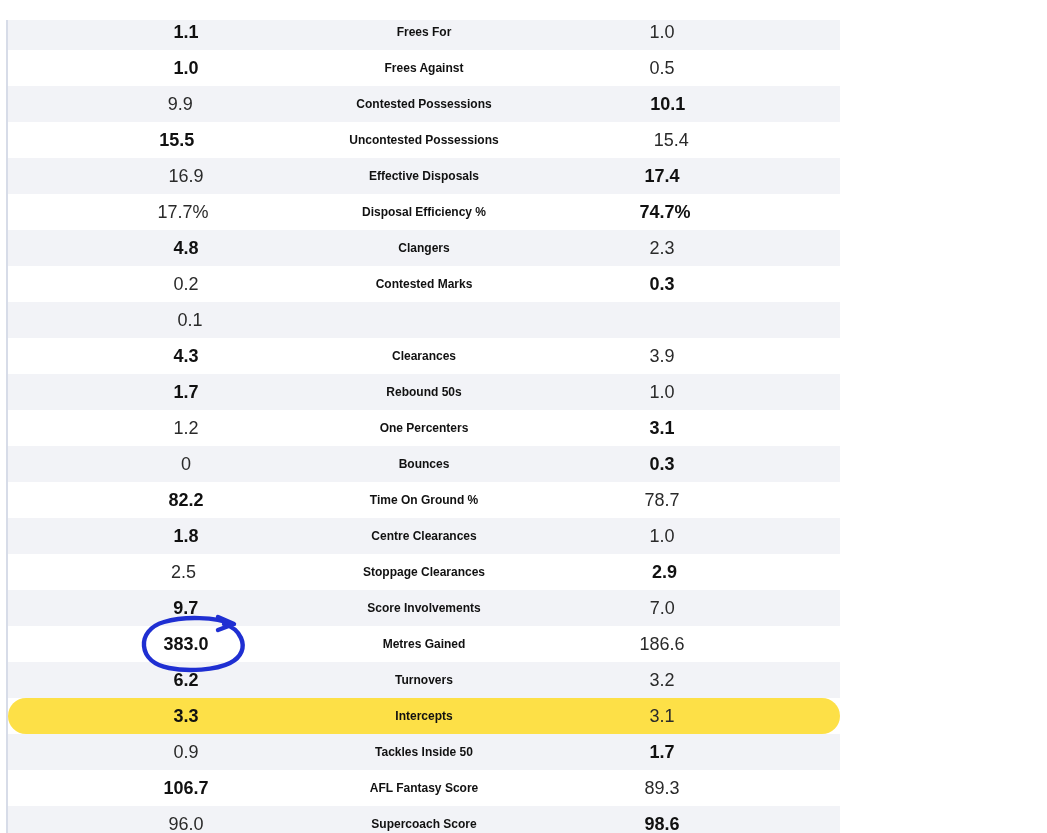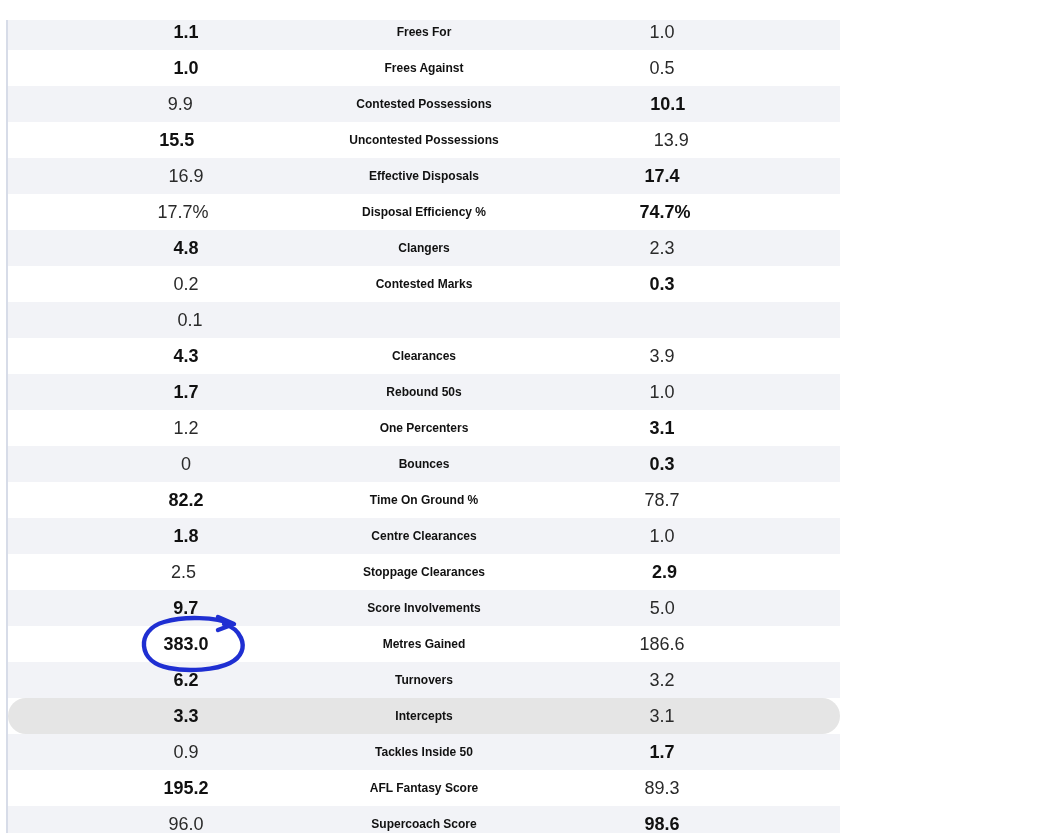--- a/index.html
+++ b/index.html
@@ -46,21 +46,21 @@
   }
 
   .stat-row {
     display: flex;
     align-items: center;
     height: 36px;
     box-sizing: border-box;
   }
   .stat-row.odd   { background: #f2f3f7; }
   .stat-row.even  { background: #ffffff; }
-  .stat-row.highlight { background: #e5e5e5; border-radius: 18px; }
+  .stat-row.highlight { background: #fde047; border-radius: 18px; }
 
   .cell {
     font-size: 18px;
     color: #1b1b1b;
     line-height: 1;
     white-space: nowrap;
   }
 
   .cell-left {
     width: 360px;
@@ -123,21 +123,21 @@
         <div class="cell cell-right normal">0.5</div>
       </div>
       <div class="stat-row odd">
         <div class="cell cell-left normal">9.9</div>
         <div class="cell cell-label">Contested Possessions</div>
         <div class="cell cell-right bold">10.1</div>
       </div>
       <div class="stat-row even">
         <div class="cell cell-left bold">15.5</div>
         <div class="cell cell-label">Uncontested Possessions</div>
-        <div class="cell cell-right normal">13.9</div>
+        <div class="cell cell-right normal">15.4</div>
       </div>
       <div class="stat-row odd">
         <div class="cell cell-left normal">16.9</div>
         <div class="cell cell-label">Effective Disposals</div>
         <div class="cell cell-right bold">17.4</div>
       </div>
       <div class="stat-row even">
         <div class="cell cell-left normal">17.7%</div>
         <div class="cell cell-label">Disposal Efficiency %</div>
         <div class="cell cell-right bold">74.7%</div>
@@ -186,21 +186,21 @@
         <div class="cell cell-right normal">1.0</div>
       </div>
       <div class="stat-row even">
         <div class="cell cell-left normal">2.5</div>
         <div class="cell cell-label">Stoppage Clearances</div>
         <div class="cell cell-right bold">2.9</div>
       </div>
       <div class="stat-row odd">
         <div class="cell cell-left bold">9.7</div>
         <div class="cell cell-label">Score Involvements</div>
-        <div class="cell cell-right normal">5.0</div>
+        <div class="cell cell-right normal">7.0</div>
       </div>
       <div class="stat-row even">
         <div class="cell cell-left bold">383.0</div>
         <div class="cell cell-label">Metres Gained</div>
         <div class="cell cell-right normal">186.6</div>
       </div>
       <div class="stat-row odd">
         <div class="cell cell-left bold">6.2</div>
         <div class="cell cell-label">Turnovers</div>
         <div class="cell cell-right normal">3.2</div>
@@ -209,21 +209,21 @@
         <div class="cell cell-left bold">3.3</div>
         <div class="cell cell-label">Intercepts</div>
         <div class="cell cell-right normal">3.1</div>
       </div>
       <div class="stat-row odd">
         <div class="cell cell-left normal">0.9</div>
         <div class="cell cell-label">Tackles Inside 50</div>
         <div class="cell cell-right bold">1.7</div>
       </div>
       <div class="stat-row even">
-        <div class="cell cell-left bold">195.2</div>
+        <div class="cell cell-left bold">106.7</div>
         <div class="cell cell-label">AFL Fantasy Score</div>
         <div class="cell cell-right normal">89.3</div>
       </div>
       <div class="stat-row odd">
         <div class="cell cell-left normal">96.0</div>
         <div class="cell cell-label">Supercoach Score</div>
         <div class="cell cell-right bold">98.6</div>
       </div>
     </div>
 

